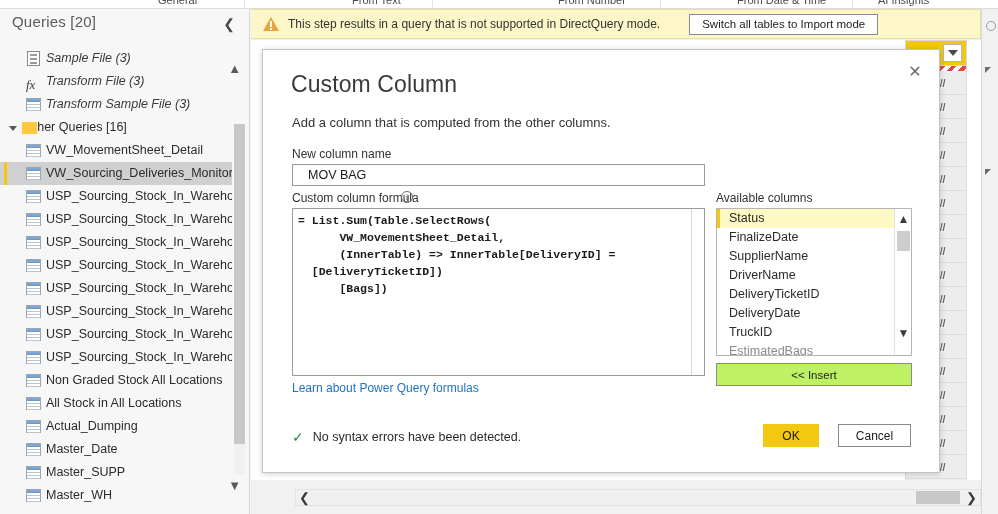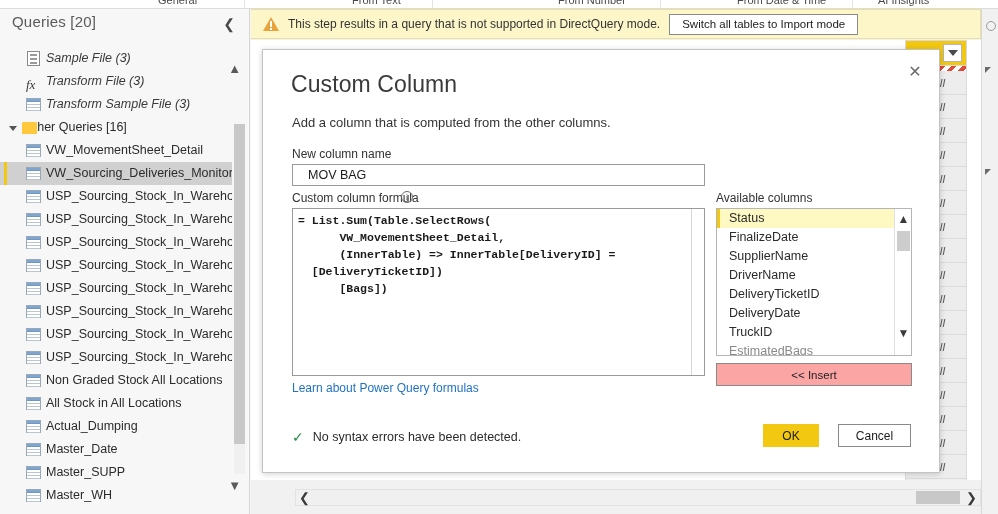--- a/index.html
+++ b/index.html
@@ -135,21 +135,21 @@
   .warn-icon .bang {
     position: absolute; left: 7px; top: 4px; width: 2px; height: 6px;
     background: #fff;
   }
   .warn-icon .dot {
     position: absolute; left: 7px; top: 11px; width: 2px; height: 2px;
     background: #fff;
   }
   .warn-text { font-size: 12px; color: #333; }
   .warn-btn {
-    margin-left: 0; height: 21px; line-height: 19px;
+    margin-left: 20px; height: 21px; line-height: 19px;
     padding: 0 12px; background: #fff; border: 1px solid #8a8a8a;
     font-size: 11.5px; color: #222; cursor: pointer;
     font-family: "Liberation Sans", sans-serif;
   }
 
   
   .grid-area {
     position: absolute; top: 31px; left: 0; width: 730px; height: 440px;
     background: #ffffff; overflow: hidden;
   }
@@ -303,21 +303,21 @@
   }
   .avail-sb-up { top: 2px; }
   .avail-sb-down { bottom: 14px; }
   .avail-sb-thumb {
     position: absolute; top: 22px; left: 2px; width: 13px; height: 20px;
     background: #cdcdcd; cursor: pointer;
   }
   .btn-insert {
     position: absolute; top: 313px; left: 453px;
     width: 196px; height: 23px; line-height: 21px; text-align: center;
-    background: #fca5a5; border: 1px solid #8a8a8a;
+    background: #bef264; border: 1px solid #8a8a8a;
     font-size: 11.5px; color: #222; cursor: pointer;
     font-family: "Liberation Sans", sans-serif;
   }
   .syntax-row {
     position: absolute; bottom: 28px; left: 29px;
     display: flex; align-items: center; gap: 9px;
   }
   .check-mark {
     font-size: 14px; color: #1f8b3f; line-height: 1;
   }

